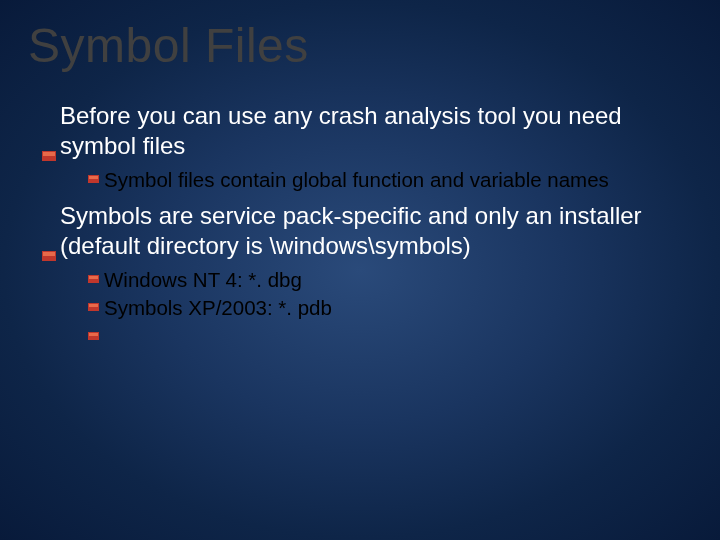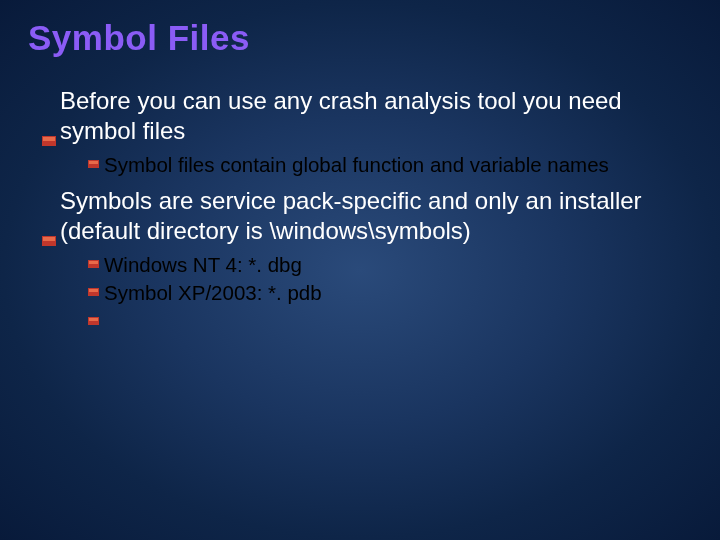--- a/index.html
+++ b/index.html
@@ -4,23 +4,23 @@
 <style>
   * { margin: 0; padding: 0; box-sizing: border-box; }
   html, body { width: 720px; height: 540px; overflow: hidden; }
   body {
     background: radial-gradient(ellipse at center, #2a4a7a 0%, #1a3560 40%, #0e2548 70%, #081a3a 100%);
     font-family: Arial, Helvetica, sans-serif;
     color: #ffffff;
     padding: 18px 28px 0 28px;
   }
   .title {
-    font-size: 35px;
-    font-weight: bold;
-    color: #8b5cf6;
+    font-size: 48px;
+    font-weight: normal;
+    color: #404040;
     margin-bottom: 28px;
     letter-spacing: 0.5px;
   }
   ul { list-style: none; }
   .level1 { margin-left: 14px; }
   .level1 > li { margin-bottom: 8px; }
   .level1 > li > .row { display: flex; align-items: flex-end; }
   .level1 > li > .row > .bullet { flex-shrink: 0; width: 18px; margin-top: 9px; }
   .level1 > li > .row > .text { font-size: 24px; line-height: 1.25; color: #fff; }
   .level2 { margin-left: 46px; margin-top: 6px; margin-bottom: 8px; }
@@ -83,21 +83,21 @@
         </div>
       </li>
       <li>
         <div class="row">
           <span class="bullet">
             <svg width="11" height="8" viewBox="0 0 11 8">
                 <rect x="0" y="0" width="11" height="8" fill="#c0372c"></rect>
                 <rect x="1" y="1" width="9" height="3" fill="#e86a4a"></rect>
               </svg>
           </span>
-          <span class="text">Symbol XP/2003: *. pdb</span>
+          <span class="text">Symbols XP/2003: *. pdb</span>
         </div>
       </li>
       <li>
         <div class="row">
           <span class="bullet">
             <svg width="11" height="8" viewBox="0 0 11 8">
                 <rect x="0" y="0" width="11" height="8" fill="#c0372c"></rect>
                 <rect x="1" y="1" width="9" height="3" fill="#e86a4a"></rect>
               </svg>
           </span>

